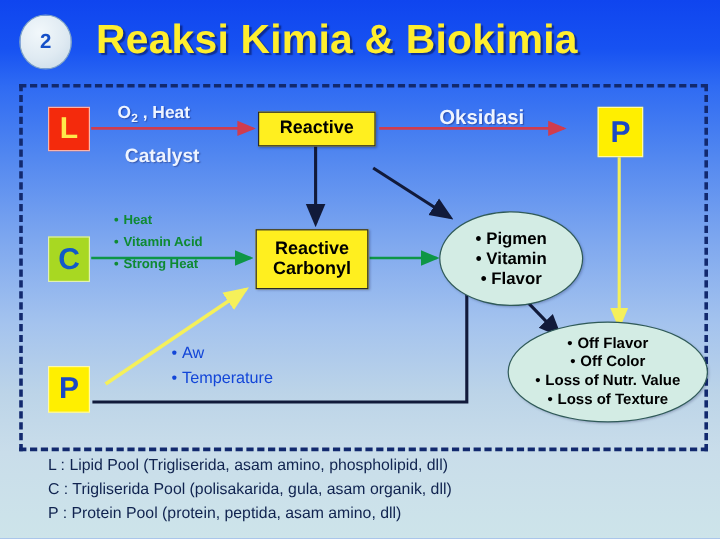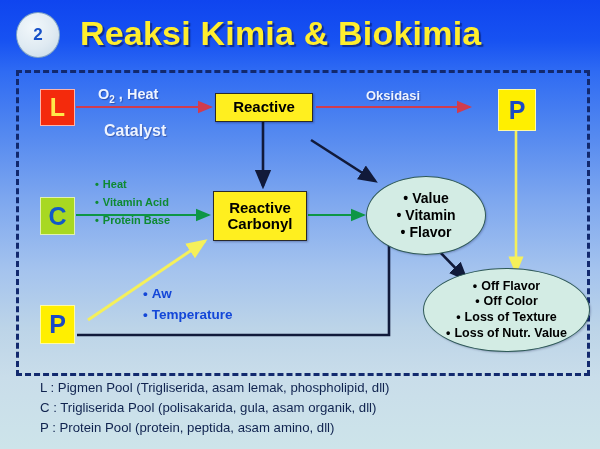--- a/index.html
+++ b/index.html
@@ -63,25 +63,25 @@
   #ell-pigmen{left:366px;top:176px;width:118px;height:77px;font-size:14px;line-height:1.22;}
   #ell-off{left:423px;top:268px;width:165px;height:82px;font-size:12.5px;line-height:1.25;}
   .ellipse .row{white-space:nowrap;}
   .ellipse .row::before{content:"\2022";margin-right:4px;}
   
   .lbl{position:absolute;white-space:nowrap;font-weight:bold;}
   .lbl.white{color:#eef4ff;text-shadow:1px 1px 1px rgba(0,0,60,.35);}
   #lbl-o2{left:98px;top:86px;font-size:14.5px;}
   #lbl-o2 sub{font-size:10px;}
   #lbl-catalyst{left:104px;top:122px;font-size:16px;}
-  #lbl-oksidasi{left:366px;top:88px;font-size:13px;}
+  #lbl-oksidasi{left:366px;top:88px;font-size:17px;}
   .green-list{position:absolute;left:95px;top:176px;font-size:11px;line-height:1.62;color:#0e8a32;font-weight:bold;}
   .green-list div{white-space:nowrap;}
   .green-list div::before{content:"\2022";margin-right:4px;}
-  .blue-list{position:absolute;left:143px;top:284px;font-size:13.5px;line-height:1.55;color:#1346d8;font-weight:bold;}
+  .blue-list{position:absolute;left:143px;top:284px;font-size:13.5px;line-height:1.55;color:#1346d8;font-weight:normal;}
   .blue-list div{white-space:nowrap;}
   .blue-list div::before{content:"\2022";margin-right:4px;}
   #lbl-lingkungan{position:absolute;left:310px;top:350px;font-size:13.5px;color:#132a6b;font-weight:normal;white-space:nowrap;}
   
   #wires{position:absolute;left:0;top:0;width:600px;height:449px;pointer-events:none;}
   
   #legend{
     position:absolute;left:40px;top:378px;width:540px;
     color:#10234f;font-size:13.2px;line-height:1.52;white-space:nowrap;
   }
@@ -142,47 +142,47 @@
 
   <div class="ybox" id="box-peroksida">Reactive</div>
   <div class="ybox" id="box-carbonyl">
     <div>
       <div>Reactive</div>
       <div>Carbonyl</div>
     </div>
   </div>
 
   <div class="ellipse" id="ell-pigmen">
-    <div class="row">Value</div>
+    <div class="row">Pigmen</div>
     <div class="row">Vitamin</div>
     <div class="row">Flavor</div>
   </div>
 
   <div class="ellipse" id="ell-off">
     <div class="row">Off Flavor</div>
     <div class="row">Off Color</div>
+    <div class="row">Loss of Nutr. Value</div>
     <div class="row">Loss of Texture</div>
-    <div class="row">Loss of Nutr. Value</div>
   </div>
 
   <div class="lbl white" id="lbl-o2">O<sub>2</sub> , Heat</div>
   <div class="lbl white" id="lbl-catalyst">Catalyst</div>
   <div class="lbl white" id="lbl-oksidasi">Oksidasi</div>
 
   <div class="green-list">
     <div>Heat</div>
     <div>Vitamin Acid</div>
-    <div>Protein Base</div>
+    <div>Strong Heat</div>
   </div>
 
   <div class="blue-list">
     <div>Aw</div>
     <div>Temperature</div>
   </div>
 
 
   <div id="legend">
-    <div>L : Pigmen Pool (Trigliserida, asam lemak, phospholipid, dll)</div>
+    <div>L : Lipid Pool (Trigliserida, asam amino, phospholipid, dll)</div>
     <div>C : Trigliserida Pool (polisakarida, gula, asam organik, dll)</div>
     <div>P : Protein Pool (protein, peptida, asam amino, dll)</div>
   </div>
 
 </div>
 
 </body></html>

